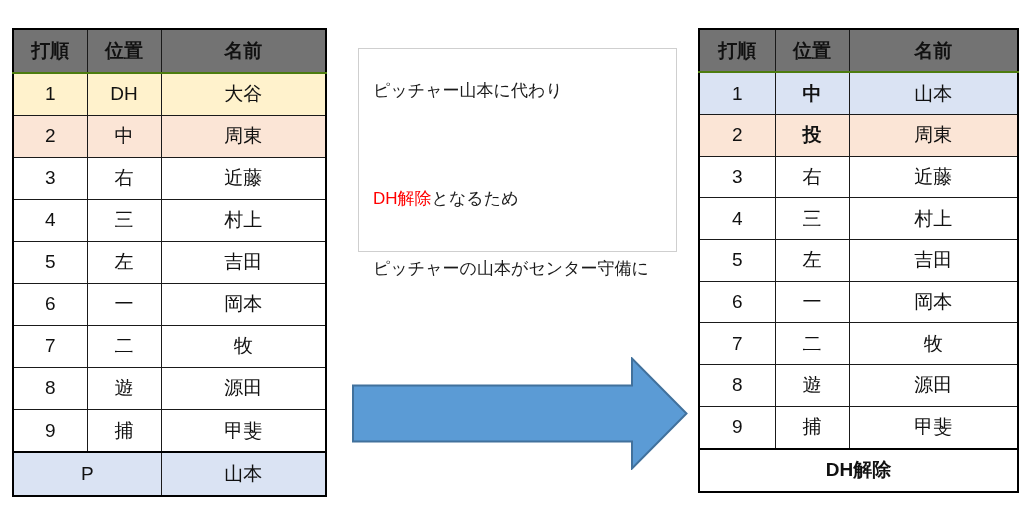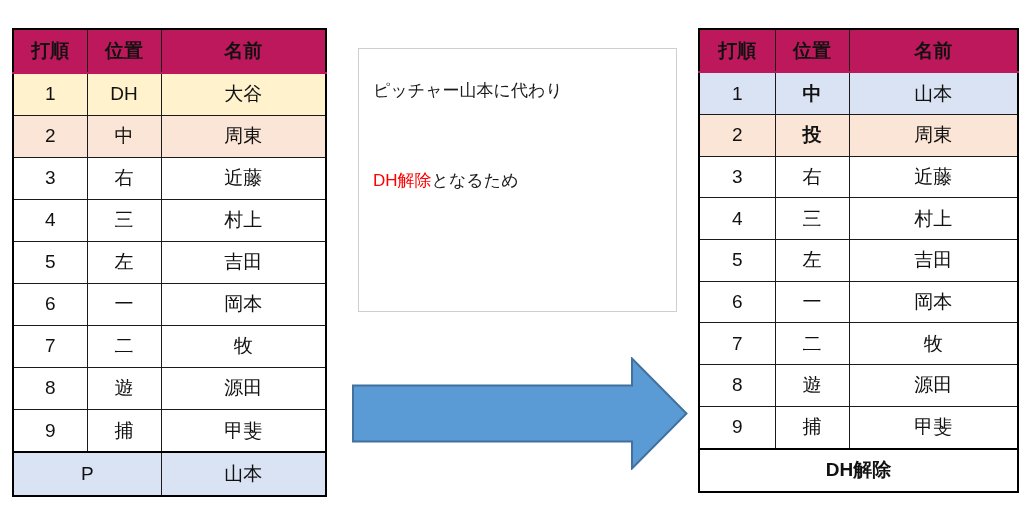--- a/index.html
+++ b/index.html
@@ -26,56 +26,56 @@
     border: 1px solid #1a1a1a;
     text-align: center;
     vertical-align: middle;
     padding: 0;
     font-size: 19px;
     color: #111111;
     overflow: hidden;
   }
   table.lineup th {
     font-weight: bold;
-    border-bottom: 2px solid #be185d;
-    background: #be185d;
+    border-bottom: 2px solid #4d7c0f;
+    background: #737373;
   }
   table.lineup tr.footer-row td {
     border-top: 2px solid #000000;
   }
   #table-before { left: 12px; top: 28px; width: 313px; height: 469px; }
   #table-after  { left: 698px; top: 28px; width: 319px; height: 465px; }
 
   .bg-yellow   { background: #FFF2CC; }
   .bg-peach    { background: #FBE5D6; }
   .bg-lavender { background: #DAE3F3; }
   .red-bold    { color: #FF0000; font-weight: bold; }
 
   
   .note-box {
     position: absolute;
     left: 358px;
     top: 48px;
     width: 319px;
-    height: 264px;
+    height: 204px;
     background: #ffffff;
     border: 1px solid #CFCFCF;
     box-sizing: border-box;
   }
   .note-line {
     position: absolute;
     left: 14px;
     font-size: 17px;
     line-height: 24px;
     color: #1a1a1a;
     white-space: nowrap;
   }
   #note-line-1 { top: 30px; }
   #note-line-2 { top: 68px; }
-  #note-line-3 { top: 120px; }
+  #note-line-3 { top: 138px; }
   #note-line-4 { top: 208px; }
   .red-text { color: #FF0000; }
 
   
   .arrow-wrap {
     position: absolute;
     left: 352px;
     top: 357px;
     width: 336px;
     height: 113px;
@@ -146,20 +146,21 @@
     <tr class="footer-row">
       <td colspan="2" class="bg-lavender">P</td>
       <td class="bg-lavender">山本</td>
     </tr>
   </tbody>
     </table>
 
   <div class="note-box">
     <div class="note-line" id="note-line-1">ピッチャー山本に代わり</div>
     <div class="note-line" id="note-line-3"><span class="red-text">DH解除</span><span>となるため</span></div>
+    <div class="note-line" id="note-line-4">ピッチャーの山本がセンター守備に</div>
   </div>
 
   <div class="arrow-wrap">
     <svg width="336" height="113" viewBox="0 0 336 113">
       <polygon points="1,28.5 280,28.5 280,1.5 334.5,56.5 280,111.5 280,84.5 1,84.5" fill="#5B9BD5" stroke="#41719C" stroke-width="2" stroke-linejoin="miter"></polygon>
     </svg>
   </div>
 
   <table class="lineup" id="table-after">
     <colgroup>

